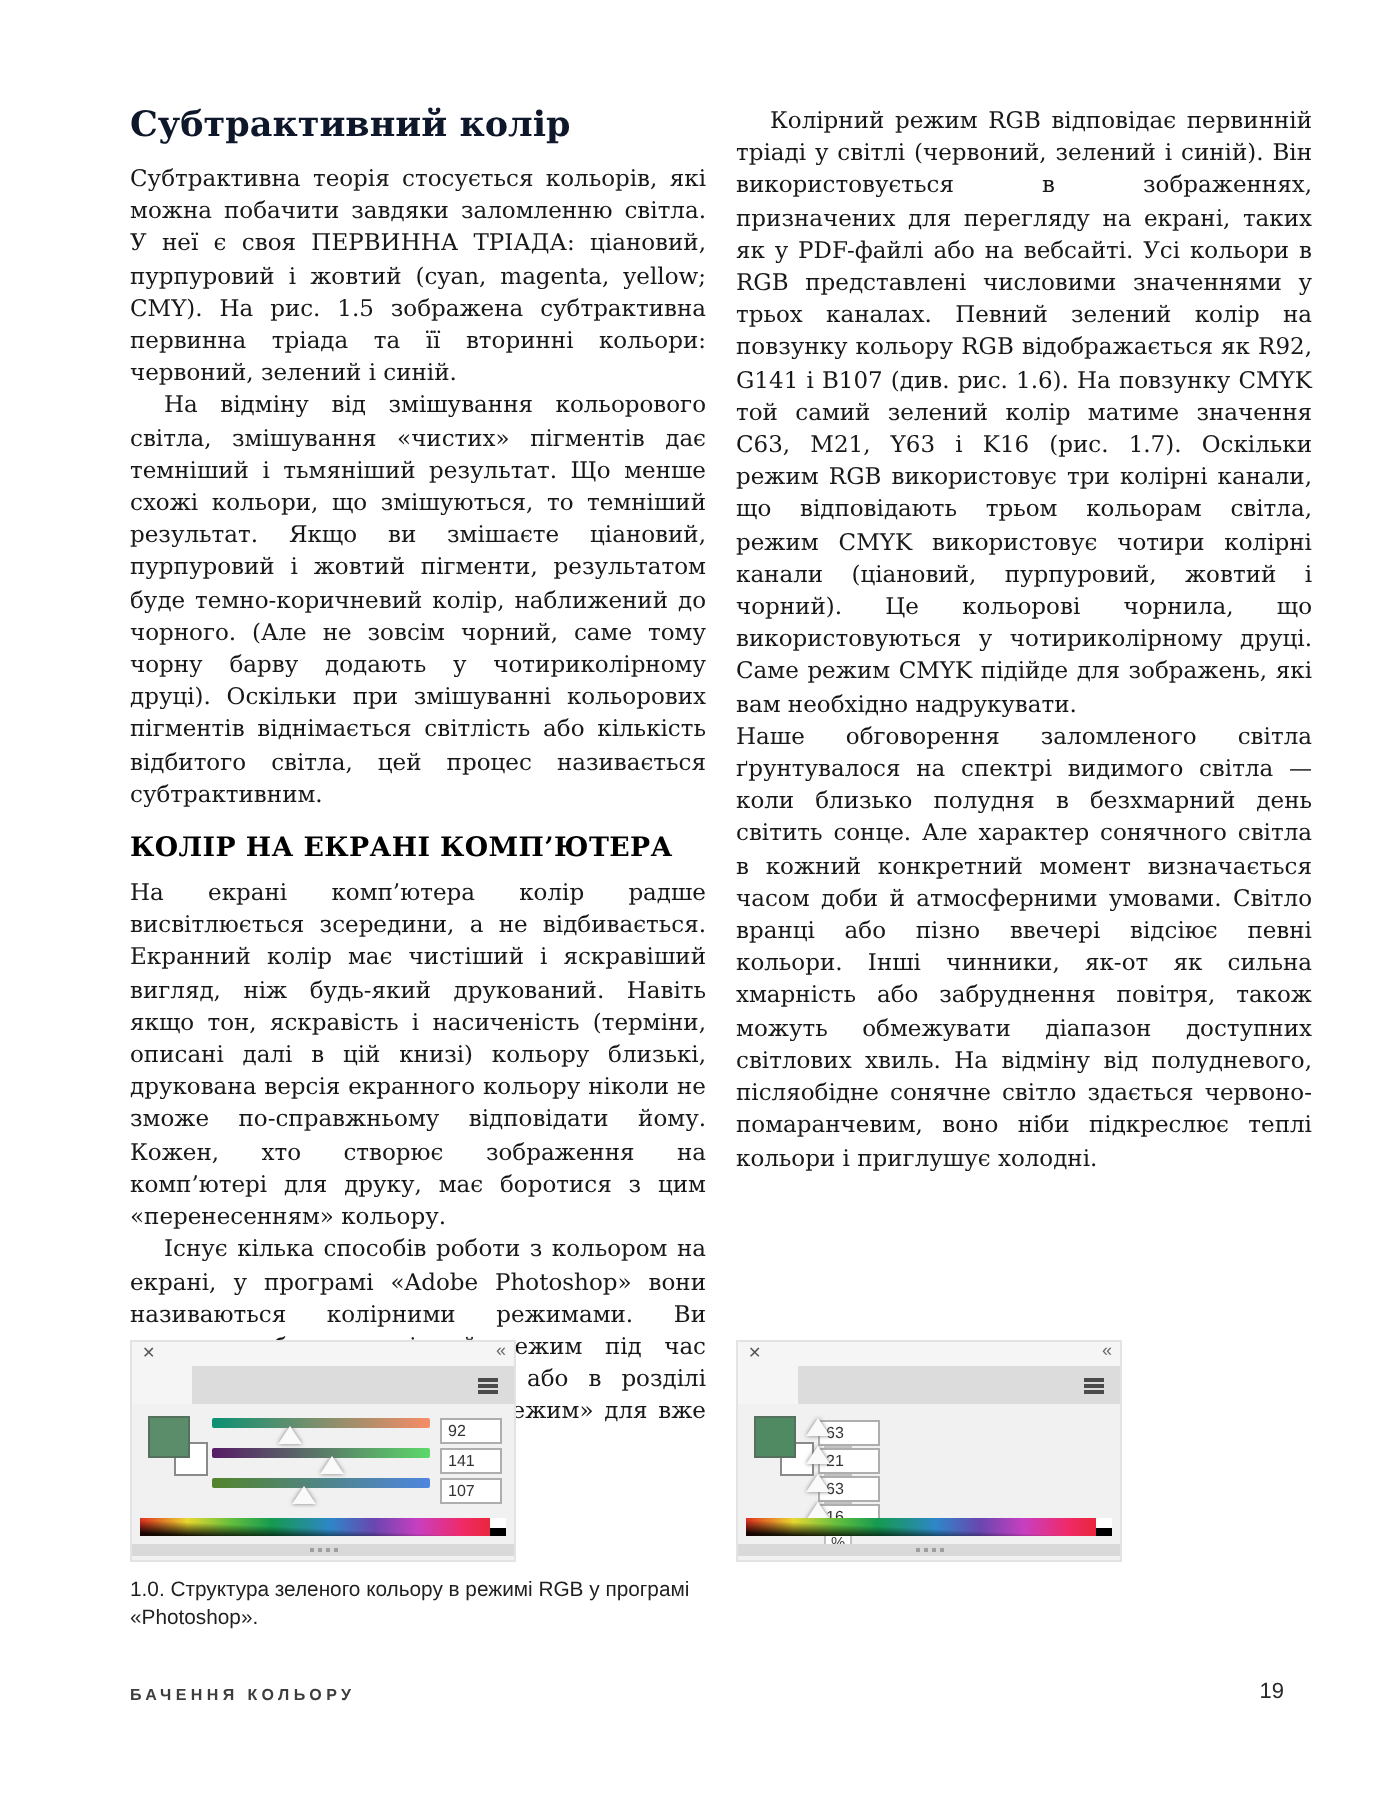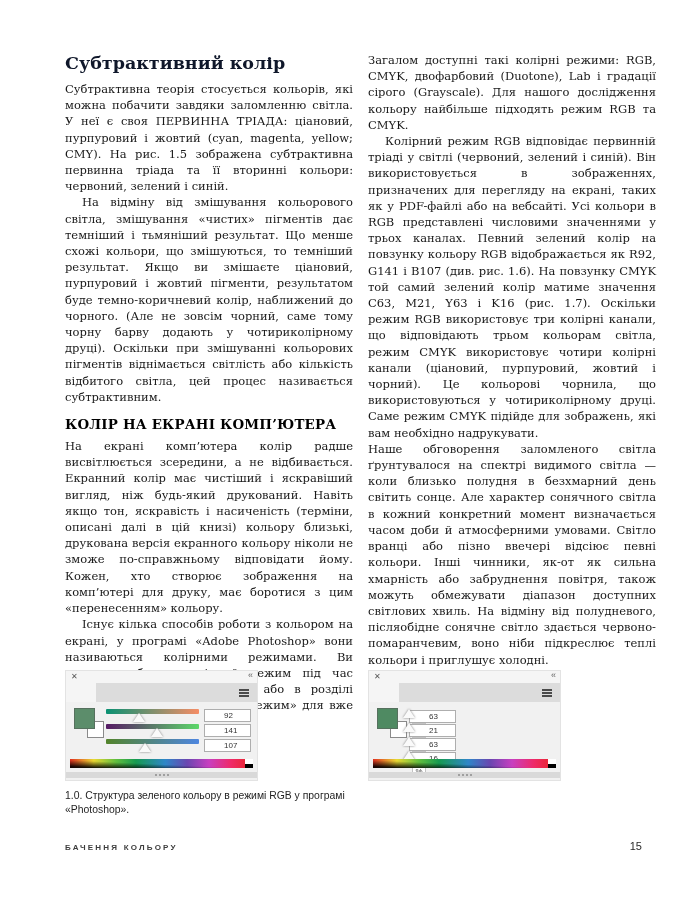--- a/index.html
+++ b/index.html
@@ -36,21 +36,21 @@
   .bg-swatch{position:absolute;left:13px;top:13px;width:15px;height:15px;background:#fff;border:1px solid #8a8a8a;}
   .fg-swatch{position:absolute;left:0;top:0;width:19px;height:19px;border:1px solid #56705e;}
   .srow{display:flex;align-items:flex-start;height:15px;}
   .fig-cmyk .srow{height:14px;flex-direction:column;}
   .sbar{position:relative;flex:1;height:14px;margin-right:5px;}
   .bar{height:5px;border-radius:1px;}
   .marker{position:absolute;top:4px;width:0;height:0;border-left:6px solid transparent;
           border-right:6px solid transparent;border-bottom:9px solid #fafafa;
           filter:drop-shadow(0 0 1px #7d7d7d);}
   .vbox{display:inline-block;width:26px;height:10px;background:#fff;border:1px solid #aeaeae;
-        font-size:8px;line-height:10px;color:#333;padding:1px 0 0 19px;}
+        font-size:8px;line-height:10px;color:#333;padding:1px 0 0 3px;}
   .ubox{display:inline-block;width:12px;height:10px;background:#fff;border:1px solid #c2c2c2;
         font-size:8px;line-height:10px;color:#444;margin-left:3px;text-align:center;padding-top:1px;}
   .ramp{position:absolute;left:4px;right:4px;bottom:12px;height:9px;
         background:linear-gradient(to top right, rgba(0,0,0,0.9) 8%, rgba(0,0,0,0) 45%),
         linear-gradient(90deg,#e03020 0%,#e8d832 13%,#62bf3e 25%,#159a50 36%,#2e86c8 52%,#6a46b0 64%,#c83fc0 76%,#ef2a68 88%,#e62520 100%);}
   .ramp-white{position:absolute;top:0;right:0;width:8px;height:4.5px;background:#fff;}
   .ramp-black{position:absolute;bottom:0;right:0;width:8px;height:4.5px;background:#000;}
   .bottombar{position:absolute;left:0;right:0;bottom:2px;height:6px;background:#d9d9d9;}
   .dots{position:absolute;left:50%;top:2px;transform:translateX(-50%);width:14px;height:2px;
         background:repeating-linear-gradient(90deg,#9f9f9f 0 2px,transparent 2px 4px);}
@@ -71,21 +71,20 @@
   <div class="col col-left">
     <h1>Субтрактивний колір</h1>
     <p>Субтрактивна теорія стосується кольорів, які можна побачити завдяки заломленню світла. У неї є своя ПЕРВИННА ТРІАДА: ціановий, пурпуровий і жовтий (cyan, magenta, yellow; CMY). На рис. 1.5 зображена субтрактивна первинна тріада та її вторинні кольори: червоний, зелений і синій.</p>
     <p class="indent">На відміну від змішування кольорового світла, змішування «чистих» пігментів дає темніший і тьмяніший результат. Що менше схожі кольори, що змішуються, то темніший результат. Якщо ви змішаєте ціановий, пурпуровий і жовтий пігменти, результатом буде темно-коричневий колір, наближений до чорного. (Але не зовсім чорний, саме тому чорну барву додають у чотириколірному друці). Оскільки при змішуванні кольорових пігментів віднімається світлість або кількість відбитого світла, цей процес називається субтрактивним.</p>
     <h2>КОЛІР НА ЕКРАНІ КОМП’ЮТЕРА</h2>
     <p>На екрані комп’ютера колір радше висвітлюється зсередини, а не відбивається. Екранний колір має чистіший і яскравіший вигляд, ніж будь-який друкований. Навіть якщо тон, яскравість і насиченість (терміни, описані далі в цій книзі) кольору близькі, друкована версія екранного кольору ніколи не зможе по-справжньому відповідати йому. Кожен, хто створює зображення на комп’ютері для друку, має боротися з цим «перенесенням» кольору.</p>
     <p class="indent">Існує кілька способів роботи з кольором на екрані, у програмі «Adobe Photoshop» вони називаються колірними режимами. Ви можете вибрати колірний режим під час створення нового документа або в розділі «Зображення», щоб знайти «Режим» для вже наявного зображення.</p>
   </div>
 
   <div class="col col-right">
-    <p>Загалом доступні такі колірні режими: RGB, CMYK, двофарбовий (Duotone), Lab і градації сірого (Grayscale). Для нашого дослідження кольору найбільше підходять режим RGB та CMYK.</p>
     <p class="indent">Колірний режим RGB відповідає первинній тріаді у світлі (червоний, зелений і синій). Він використовується в зображеннях, призначених для перегляду на екрані, таких як у PDF-файлі або на вебсайті. Усі кольори в RGB представлені числовими значеннями у трьох каналах. Певний зелений колір на повзунку кольору RGB відображається як R92, G141 і B107 (див. рис. 1.6). На повзунку CMYK той самий зелений колір матиме значення C63, M21, Y63 і K16 (рис. 1.7). Оскільки режим RGB використовує три колірні канали, що відповідають трьом кольорам світла, режим CMYK використовує чотири колірні канали (ціановий, пурпуровий, жовтий і чорний). Це кольорові чорнила, що використовуються у чотириколірному друці. Саме режим CMYK підійде для зображень, які вам необхідно надрукувати.</p>
     <p>Наше обговорення заломленого світла ґрунтувалося на спектрі видимого світла — коли близько полудня в безхмарний день світить сонце. Але характер сонячного світла в кожний конкретний момент визначається часом доби й атмосферними умовами. Світло вранці або пізно ввечері відсіює певні кольори. Інші чинники, як-от як сильна хмарність або забруднення повітря, також можуть обмежувати діапазон доступних світлових хвиль. На відміну від полудневого, післяобідне сонячне світло здається червоно-помаранчевим, воно ніби підкреслює теплі кольори і приглушує холодні.</p>
   </div>
 
   <figure class="fig fig-left fig-rgb" style="margin:0">
     <div class="panel">
       <div class="titlebar">
         <span class="close-x">✕</span>
         <span class="collapse">«</span>
       </div>
@@ -189,15 +188,15 @@
         <span class="ramp-white"></span>
         <span class="ramp-black"></span>
       </div>
       <div class="bottombar">
         <span class="dots"></span>
       </div>
     </div>
   </figure>
 
   <div class="footer-left">БАЧЕННЯ КОЛЬОРУ</div>
-  <div class="pagenum">15</div>
+  <div class="pagenum">19</div>
 
 </div>
 
 </body></html>

